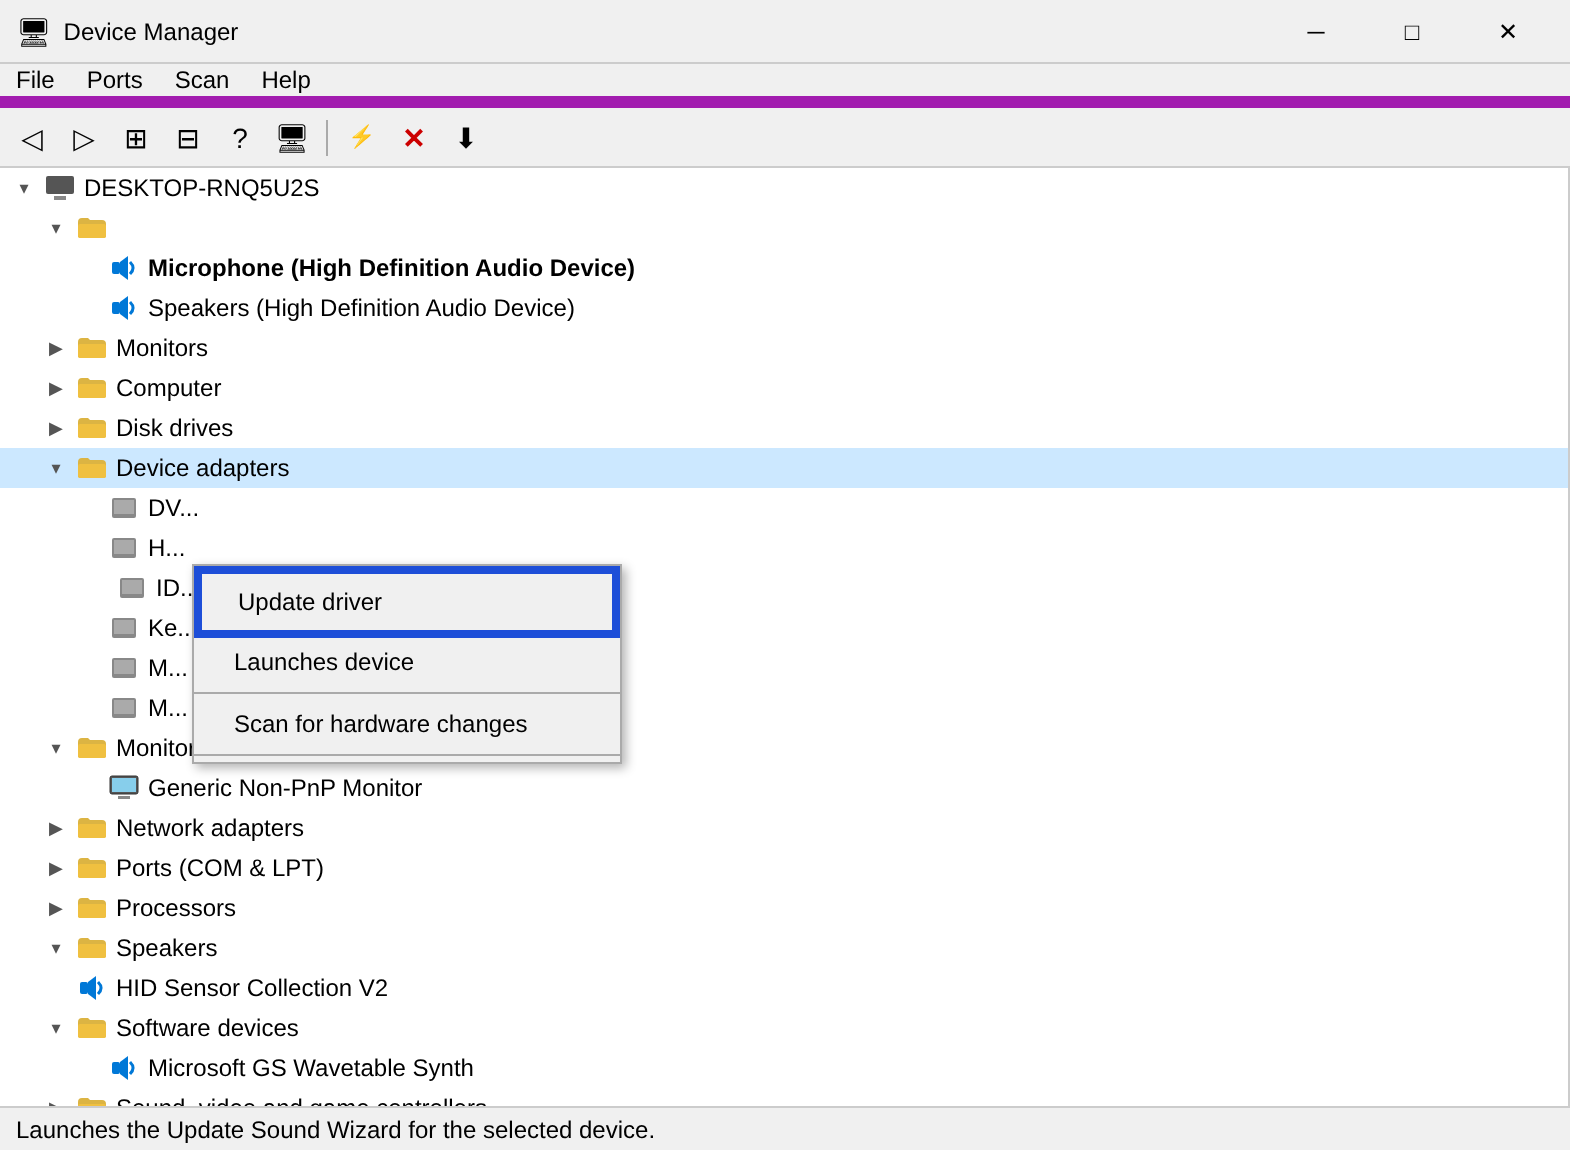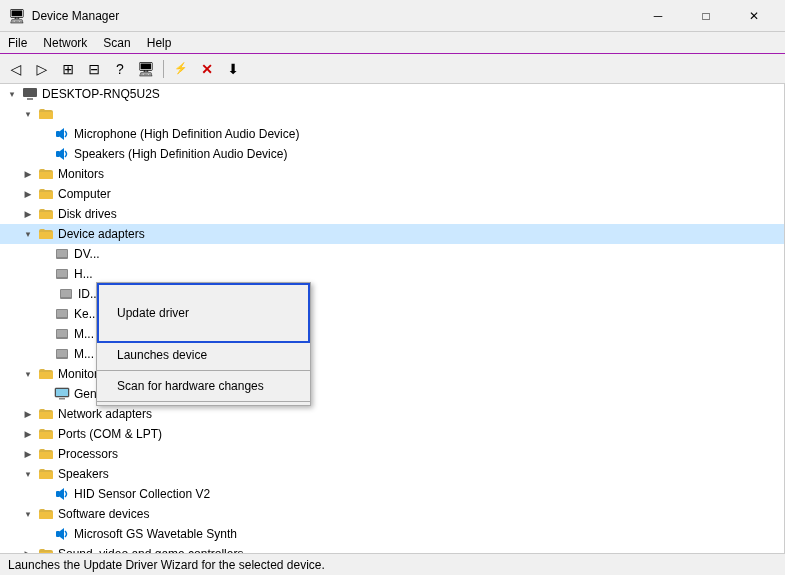--- a/index.html
+++ b/index.html
@@ -45,21 +45,21 @@
       font-size: 12px;
       display: flex;
       align-items: center;
       justify-content: center;
     }
 
     
     .menu-bar {
       display: flex;
       background: #f0f0f0;
-      border-bottom: 1px solid #a21caf;
+      border-bottom: 6px solid #a21caf;
       height: 22px;
       align-items: center;
     }
     .menu-item {
       padding: 2px 8px;
       cursor: pointer;
       font-size: 12px;
       height: 100%;
       display: flex;
       align-items: center;
@@ -154,22 +154,22 @@
       z-index: 100;
       min-width: 215px;
     }
     .context-menu-item {
       padding: 5px 20px;
       cursor: pointer;
       font-size: 12px;
       white-space: nowrap;
     }
     .context-menu-item.highlighted {
-      border: 2px solid #1d4ed8;
-      padding: 21px 18px;
+      border: 4px solid #1d4ed8;
+      padding: 7px 18px;
     }
     .context-menu-separator {
       height: 1px;
       background: #aaa;
       margin: 3px 0;
     }
     .context-menu-item.bold { font-weight: bold; }
 
     
     .tree-panel::-webkit-scrollbar { width: 16px; }
@@ -197,21 +197,21 @@
   </div>
   <div class="title-bar-controls">
     <button class="title-bar-btn">─</button>
     <button class="title-bar-btn">□</button>
     <button class="title-bar-btn close">✕</button>
   </div>
 </div>
 
 <div class="menu-bar">
   <div class="menu-item">File</div>
-  <div class="menu-item">Network</div>
+  <div class="menu-item">Ports</div>
   <div class="menu-item">Scan</div>
   <div class="menu-item">Help</div>
 </div>
 
 <div class="toolbar">
   <button class="toolbar-btn" title="Back">◁</button>
   <button class="toolbar-btn" title="Forward">▷</button>
   <button class="toolbar-btn" title="View">⊞</button>
   <button class="toolbar-btn" title="View">⊟</button>
   <button class="toolbar-btn" title="Help">?</button>
@@ -238,21 +238,21 @@
         </div>
         <div class="tree-item" style="padding-left: 20px;">
           <span class="expand-btn" style="font-size: 9px; color: rgb(85, 85, 85); margin-right: 2px;">▾</span>
           <span class="tree-icon">
             <svg width="16" height="16" viewBox="0 0 16 16">
               <path d="M1 5 Q1 3 3 3 L6 3 L7 4 L13 4 Q15 4 15 6 L15 12 Q15 13 13 13 L3 13 Q1 13 1 12Z" fill="#dcb443"></path>
               <rect x="1" y="6" width="14" height="7" rx="1" fill="#f0c040"></rect>
             </svg>
           </span>
         </div>
-        <div class="tree-item" style="padding-left: 36px;">
+        <div class="tree-item" style="padding-left: 36px; font-weight: bold;">
           <span class="expand-btn" style="font-size: 9px; color: rgb(85, 85, 85); margin-right: 2px;"></span>
           <span class="tree-icon">
             <svg width="16" height="16" viewBox="0 0 16 16">
               <rect x="2" y="5" width="4" height="6" rx="1" fill="#0078d7"></rect>
               <polygon points="6,5 10,2 10,14 6,11" fill="#0078d7"></polygon>
               <path d="M11 5 Q14 8 11 11" stroke="#0078d7" fill="none" stroke-width="1.5"></path>
             </svg>
           </span>
           <span class="tree-label">Microphone (High Definition Audio Device)</span>
         </div>
@@ -421,21 +421,21 @@
         <div class="tree-item" style="padding-left: 20px;">
           <span class="expand-btn" style="font-size: 9px; color: rgb(85, 85, 85); margin-right: 2px;">▾</span>
           <span class="tree-icon">
             <svg width="16" height="16" viewBox="0 0 16 16">
               <path d="M1 5 Q1 3 3 3 L6 3 L7 4 L13 4 Q15 4 15 6 L15 12 Q15 13 13 13 L3 13 Q1 13 1 12Z" fill="#dcb443"></path>
               <rect x="1" y="6" width="14" height="7" rx="1" fill="#f0c040"></rect>
             </svg>
           </span>
           <span class="tree-label">Speakers</span>
         </div>
-        <div class="tree-item" style="padding-left: 36px;">
+        <div class="tree-item" style="padding-left: 20px;">
           <span class="expand-btn" style="font-size: 9px; color: rgb(85, 85, 85); margin-right: 2px;"></span>
           <span class="tree-icon">
             <svg width="16" height="16" viewBox="0 0 16 16">
               <rect x="2" y="5" width="4" height="6" rx="1" fill="#0078d7"></rect>
               <polygon points="6,5 10,2 10,14 6,11" fill="#0078d7"></polygon>
               <path d="M11 5 Q14 8 11 11" stroke="#0078d7" fill="none" stroke-width="1.5"></path>
             </svg>
           </span>
           <span class="tree-label">HID Sensor Collection V2</span>
         </div>
@@ -477,14 +477,14 @@
         <div class="context-menu-item">Launches device</div>
         <div class="context-menu-separator"></div>
         <div class="context-menu-item">Scan for hardware changes</div>
         <div class="context-menu-separator"></div>
       </div>
 
   </div>
 </div>
 
 <div class="status-bar">
-  <span>Launches the Update Driver Wizard for the selected device.</span>
+  <span>Launches the Update Sound Wizard for the selected device.</span>
 </div>
 
 </body></html>

